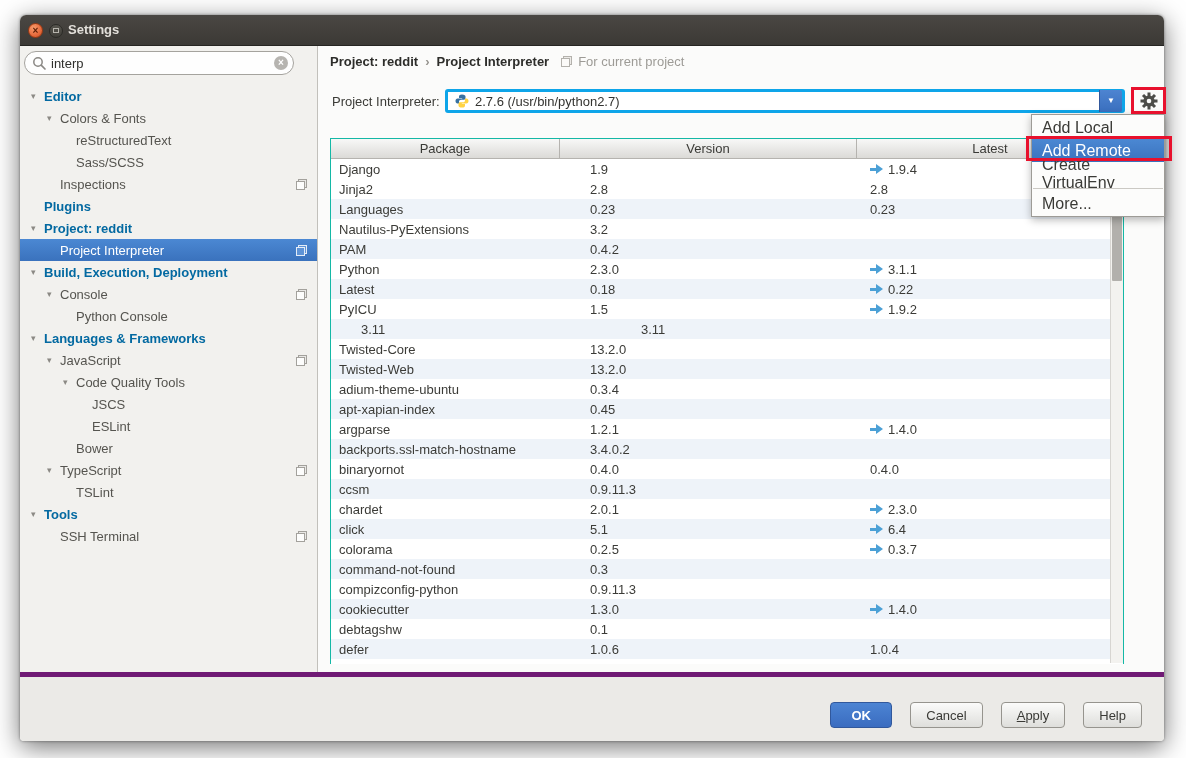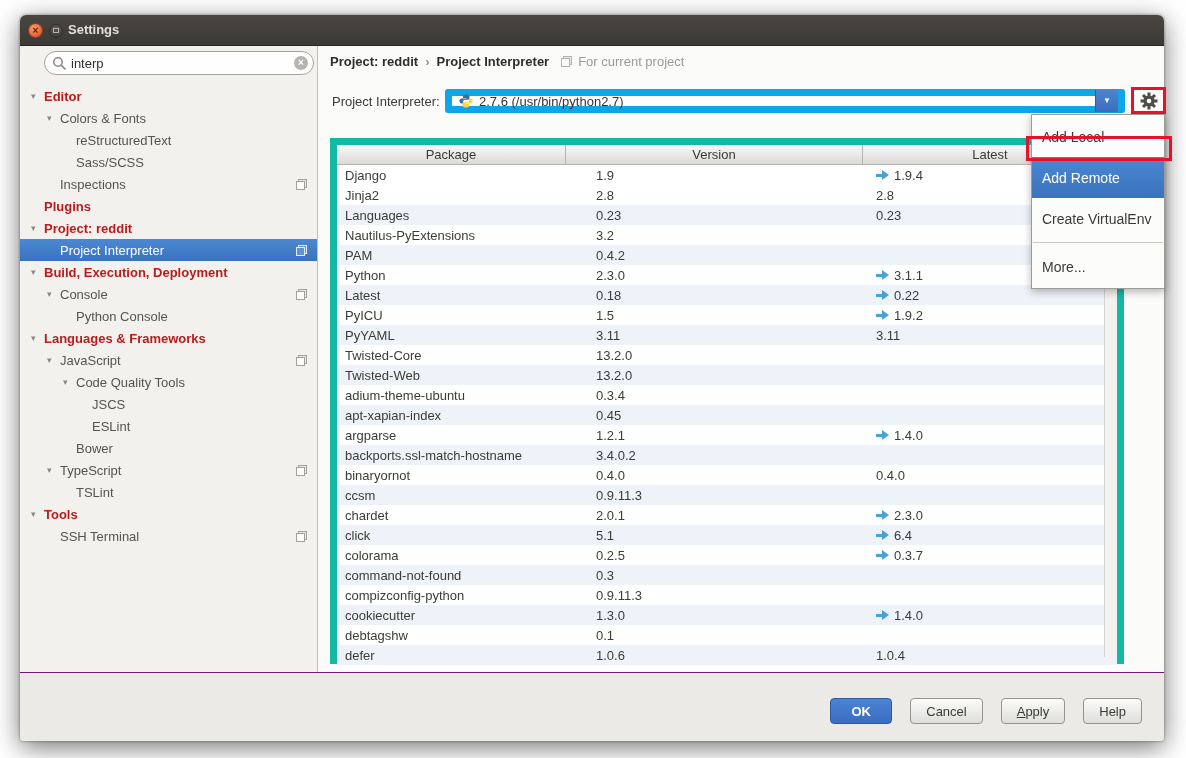--- a/index.html
+++ b/index.html
@@ -18,33 +18,33 @@
               border:1px solid #9c3a14; color:#5c1d05; font-size:10px; font-weight:bold;
               text-align:center; line-height:13px; }
   .tb-max { left:29px; width:14px; height:14px; top:9px; background:linear-gradient(#58564f,#3f3d38);
             border:1px solid #2b2a26; }
   .tb-max i { display:block; width:6px; height:5px; border:1px solid #b7b4ad; margin:3px auto; }
 
   .main { display:flex; height:626px; }
 
   
   .sidebar { position:relative; width:298px; background:#f2f1ee; border-right:1px solid #c2c0bb; }
-  .searchwrap { position:absolute; left:24px; top:5px; width:270px; height:24px; }
+  .searchwrap { position:absolute; left:4px; top:5px; width:270px; height:24px; }
   .searchwrap input { width:100%; height:100%; border:1px solid #a5a39e; border-radius:12px;
                       background:#fefefe; padding:0 26px; font-size:13px; color:#2f2f2c;
                       font-family:"Liberation Sans",sans-serif; outline:none; }
   .searchwrap .mag { position:absolute; left:8px; top:5px; }
   .searchwrap .clear { position:absolute; right:6px; top:5px; width:14px; height:14px; border-radius:50%;
                        background:#b6b4b0; color:#fff; font-size:10px; font-weight:bold;
                        text-align:center; line-height:14px; cursor:default; }
   .tree { position:absolute; left:0; top:39px; right:0; }
   .tree-row { position:relative; display:flex; align-items:center; height:22px; font-size:13px;
               color:#55544f; cursor:default; }
   .tree-row .tree-arrow { width:13px; font-size:9px; color:#8b8984; flex:0 0 13px; }
-  .tree-row .lbl.bold { font-weight:bold; color:#b91c1c; }
+  .tree-row .lbl.bold { font-weight:bold; color:#0369a1; }
   .tree-row.selected { background:linear-gradient(#4b88d3,#3a72bd); }
   .tree-row.selected .lbl { color:#ffffff; }
   .tree-row.selected .tree-arrow { color:#dfe8f4; }
   .pgicon { position:absolute; right:10px; top:6px; width:11px; height:11px; }
   .pgicon::before { content:""; position:absolute; right:0; top:0; width:7px; height:7px;
                     border:1px solid #a3a19c; background:#e9e8e5; }
   .pgicon::after { content:""; position:absolute; left:0; bottom:0; width:7px; height:7px;
                    border:1px solid #a3a19c; background:#fdfdfc; }
   .tree-row.selected .pgicon::before, .tree-row.selected .pgicon::after { border-color:#e4ecf7; background:#5e93d6; }
 
@@ -53,32 +53,32 @@
   .crumbs { position:absolute; left:12px; top:8px; display:flex; align-items:center; font-size:13px; }
   .crumbs .b { font-weight:bold; color:#2d2d2a; }
   .crumbs .sep { color:#95938e; margin:0 7px; font-weight:bold; }
   .crumbs .note { color:#9d9b96; margin-left:6px; }
   .crumbs .pgicon2 { position:relative; width:11px; height:11px; margin-left:12px; }
   .crumbs .pgicon2::before { content:""; position:absolute; right:0; top:0; width:7px; height:7px; border:1px solid #b3b1ac; background:#eceae7; }
   .crumbs .pgicon2::after { content:""; position:absolute; left:0; bottom:0; width:7px; height:7px; border:1px solid #b3b1ac; background:#fbfaf8; }
 
   .interp-label { position:absolute; left:14px; top:48px; font-size:13px; color:#3b3b37; }
   .combo { position:absolute; left:127px; top:43px; width:680px; height:24px; background:#ffffff;
-           border:7px solid #0ea5e9; border-radius:3px; display:flex; align-items:center; }
+           border:3px solid #0ea5e9; border-radius:3px; display:flex; align-items:center; }
   .combo .pylogo { margin:0 6px 0 7px; }
   .combo .val { flex:1; font-size:13px; color:#333330; }
   .combo .drop { width:23px; height:22px; border-left:1px solid #31589c; border-radius:0 2px 2px 0;
                  background:linear-gradient(#4d84d1,#3a6fbe); color:#fff; font-size:8px;
                  text-align:center; line-height:22px; }
   .gearbox { position:absolute; left:813px; top:41px; width:35px; height:27px; border:3px solid #e8112d;
              display:flex; align-items:center; justify-content:center; background:transparent; z-index:7; }
 
   
   .pkg-table { position:absolute; left:12px; top:92px; width:794px; height:526px;
-               border:7px solid #14b8a6; background:#ffffff; }
+               border:1px solid #14b8a6; background:#ffffff; }
   .thead { display:flex; height:20px; background:linear-gradient(#f8f8f7,#dbdad7);
            border-bottom:1px solid #b5b3af; font-size:13px; color:#3a3a36; }
   .th { display:flex; align-items:center; justify-content:center; }
   .th1 { width:229px; border-right:1px solid #b5b3af; }
   .th2 { width:297px; border-right:1px solid #b5b3af; }
   .th3 { flex:1; }
   .tbody { position:relative; height:505px; overflow:hidden; }
   .t-row { display:flex; height:20px; font-size:13px; color:#3b3b37; background:#ffffff; }
   .t-row:nth-child(2n+3) { background:#eef3f9; }
   .c1 { width:229px; padding-left:8px; display:flex; align-items:center; }
@@ -88,28 +88,28 @@
   .up-arrow::before { content:""; position:absolute; left:0; top:3.5px; width:6px; height:3px; background:#4ba0d6; }
   .up-arrow::after { content:""; position:absolute; right:0; top:0; border-top:5px solid transparent;
                      border-bottom:5px solid transparent; border-left:7px solid #4ba0d6; }
   .vscroll { position:absolute; right:0; top:20px; bottom:0; width:13px; background:#f3f2ef;
              border-left:1px solid #d7d5d1; }
   .vthumb { position:absolute; left:1px; top:2px; width:10px; height:120px; background:#b2b0ac; border-radius:1px; }
 
   
   .gearmenu { position:absolute; left:713px; top:68px; width:134px; background:#fcfcfb;
               border:1px solid #9d9b96; box-shadow:0 3px 8px rgba(0,0,0,.28); z-index:5; padding:1px 0; }
-  .menu-item { height:41px; display:flex; align-items:center; padding:0 10px; font-size:14px; color:#3a3a36; }
+  .menu-item { height:23px; display:flex; align-items:center; padding:0 10px; font-size:16px; color:#3a3a36; }
   .menu-item.selected { background:linear-gradient(#4b88d3,#3a72bd); color:#ffffff; }
   .menu-sep { height:1px; background:#cbc9c4; margin:3px 1px; }
   .anno-remote { position:absolute; left:708px; top:90px; width:146px; height:25px;
                  border:3px solid #e8112d; z-index:6; pointer-events:none; }
 
   
-  .footer { position:relative; height:69px; background:#ebeae7; border-top:1px solid #701a75;
+  .footer { position:relative; height:69px; background:#ebeae7; border-top:5px solid #701a75;
             border-radius:0 0 4px 4px; }
   .btnrow { position:absolute; right:22px; top:25px; display:flex; align-items:center; }
   .btn { height:26px; padding:0 15px; font-size:13px; border-radius:4px; margin-left:18px;
          background:linear-gradient(#fbfbfa,#dededb); border:1px solid #96948e; color:#3a3a36;
          display:flex; align-items:center; justify-content:center; cursor:default; }
   .btn.primary { background:linear-gradient(#4c84d3,#3a6cc0); border-color:#31589c; color:#ffffff;
                  font-weight:bold; min-width:62px; }
   .btn u { text-decoration:underline; }
 </style>
 </head>
@@ -321,21 +321,20 @@
               </div>
               <div class="t-row">
                 <div class="c1">PyICU</div>
                 <div class="c2">1.5</div>
                 <div class="c3">
                   <span class="up-arrow"></span>
                   <span>1.9.2</span>
                 </div>
               </div>
               <div class="t-row">
-                <div class="c1">PyYAML</div>
                 <div class="c2">3.11</div>
                 <div class="c3">
                   <span>3.11</span>
                 </div>
               </div>
               <div class="t-row">
                 <div class="c1">Twisted-Core</div>
                 <div class="c2">13.2.0</div>
                 <div class="c3"></div>
               </div>

